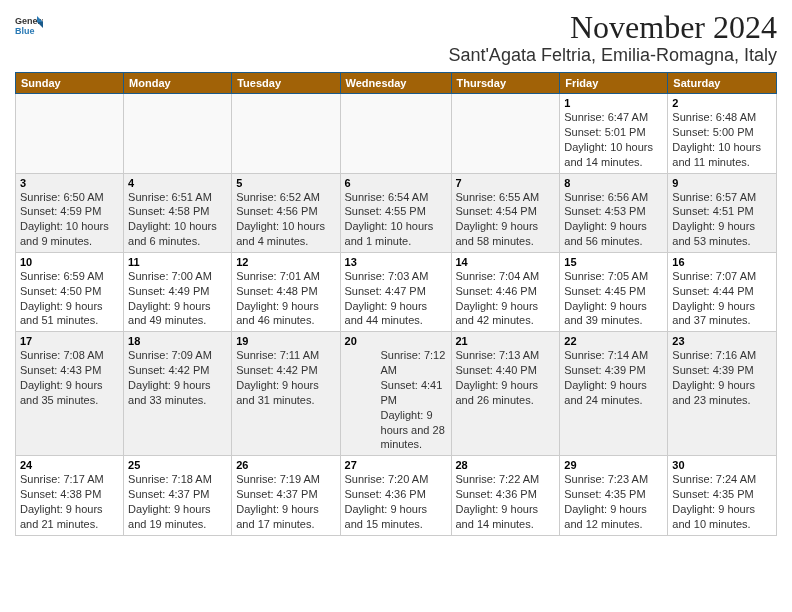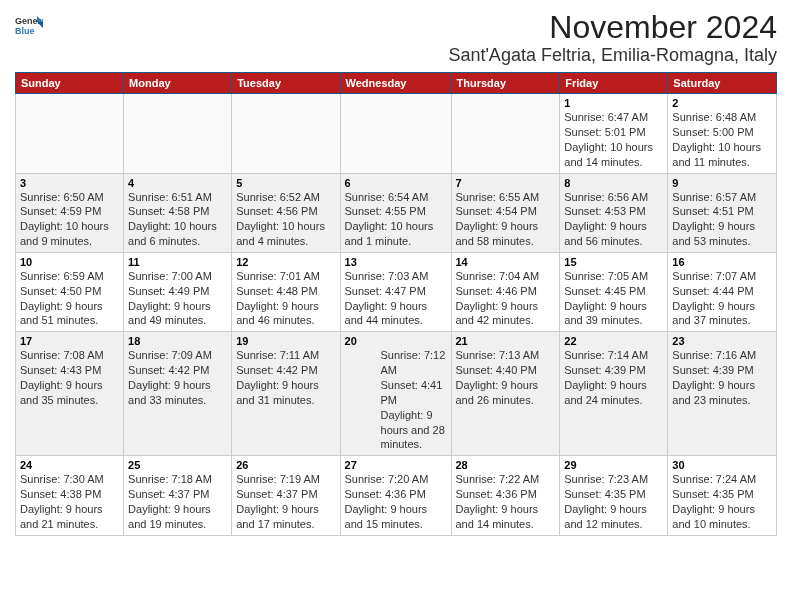--- a/index.html
+++ b/index.html
@@ -32,32 +32,33 @@
       height: 22px;
     }
     .title-area {
       text-align: right;
     }
     .month-title {
       font-size: 32px;
       font-weight: normal;
       color: #222;
       line-height: 1.1;
+      font-family: Liberation Serif, serif;
     }
     .location-title {
       font-size: 18px;
       color: #333;
     }
     .calendar {
       width: 100%;
       border-collapse: collapse;
       font-size: 10px;
     }
     .calendar th {
-      background: #b91c1c;
+      background: #a16207;
       color: #fff;
       text-align: left;
       padding: 4px 5px;
       font-size: 11px;
       font-weight: bold;
       border: 1px solid #1a5a8a;
     }
     .calendar td {
       border: 1px solid #ccc;
       vertical-align: top;
@@ -263,21 +264,21 @@
           <td>
             <span class="day-number">23</span>
             <div class="day-info" style="white-space: pre-line;">Sunrise: 7:16 AM
 Sunset: 4:39 PM
 Daylight: 9 hours and 23 minutes.</div>
           </td>
         </tr>
         <tr>
           <td>
             <span class="day-number">24</span>
-            <div class="day-info" style="white-space: pre-line;">Sunrise: 7:30 AM
+            <div class="day-info" style="white-space: pre-line;">Sunrise: 7:17 AM
 Sunset: 4:38 PM
 Daylight: 9 hours and 21 minutes.</div>
           </td>
           <td>
             <span class="day-number">25</span>
             <div class="day-info" style="white-space: pre-line;">Sunrise: 7:18 AM
 Sunset: 4:37 PM
 Daylight: 9 hours and 19 minutes.</div>
           </td>
           <td>

